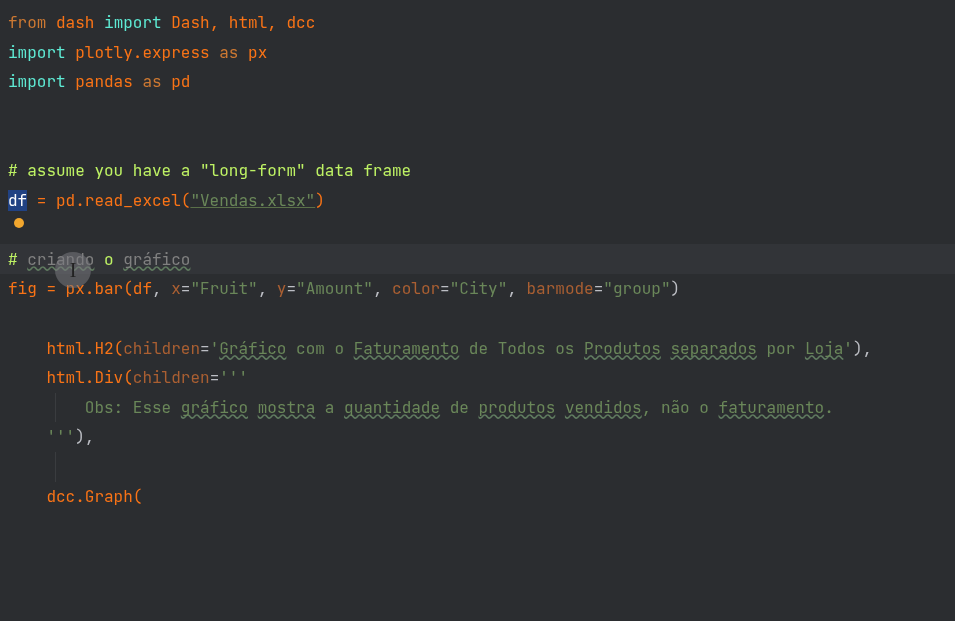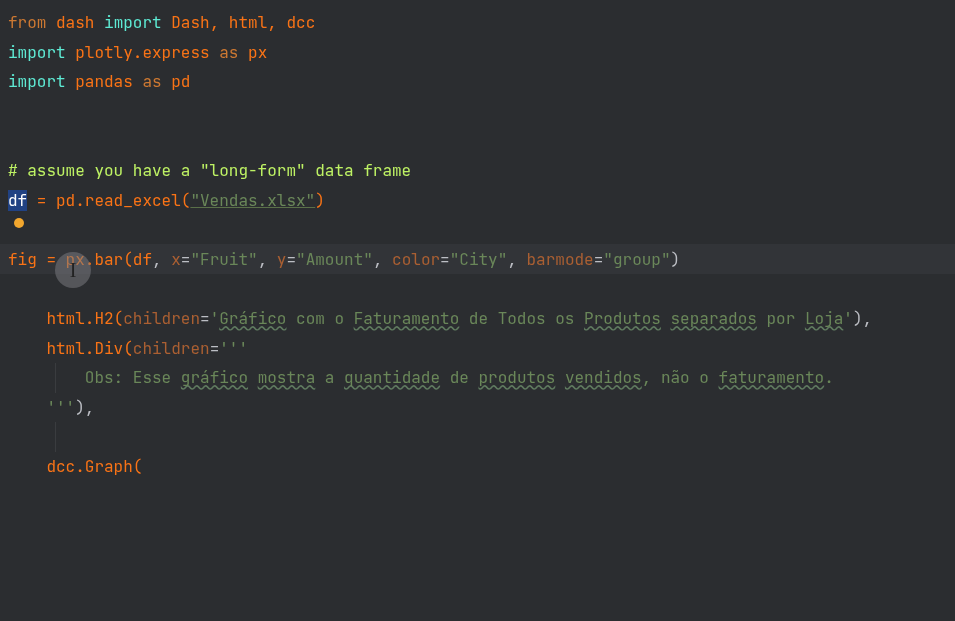--- a/index.html
+++ b/index.html
@@ -96,20 +96,21 @@
 
 <div class="code-line">&nbsp;</div>
 
 <div class="code-line"><span class="comment"># assume you have a "long-form" data frame</span></div>
 
 
 <div class="code-line"><span class="hl-sel">df</span><span class="identifier"> = pd.read_excel(</span><span class="string-link">"Vendas.xlsx"</span><span class="identifier">)</span></div>
 
 <div class="code-line">&nbsp;</div>
 
+<div class="code-line"><span class="comment"># </span><span class="comment-wavy">criando</span><span class="comment"> o </span><span class="comment-wavy">gráfico</span></div>
 
 <div class="code-line"><span class="identifier">fig = px.bar(</span><span class="identifier">df</span><span class="punct">, </span><span class="name-arg">x</span><span class="punct">=</span><span class="string">"Fruit"</span><span class="punct">, </span><span class="name-arg">y</span><span class="punct">=</span><span class="string">"Amount"</span><span class="punct">, </span><span class="name-arg">color</span><span class="punct">=</span><span class="string">"City"</span><span class="punct">, </span><span class="name-arg">barmode</span><span class="punct">=</span><span class="string">"group"</span><span class="punct">)</span></div>
 
 <div class="code-line">&nbsp;</div>
 
 
 
 <div class="code-line"><span class="identifier">    html.H2(</span><span class="name-arg">children</span><span class="punct">=</span><span class="str-single">'</span><span class="str-wavy">Gráfico</span><span class="str-single"> com o </span><span class="str-wavy">Faturamento</span><span class="str-single"> de Todos os </span><span class="str-wavy">Produtos</span><span class="str-single"> </span><span class="str-wavy">separados</span><span class="str-single"> por </span><span class="str-wavy">Loja</span><span class="str-single">'</span><span class="punct">),</span></div>
 
 <div class="code-line"><span class="identifier">    html.Div(</span><span class="name-arg">children</span><span class="punct">=</span><span class="str-single">'''</span></div>

